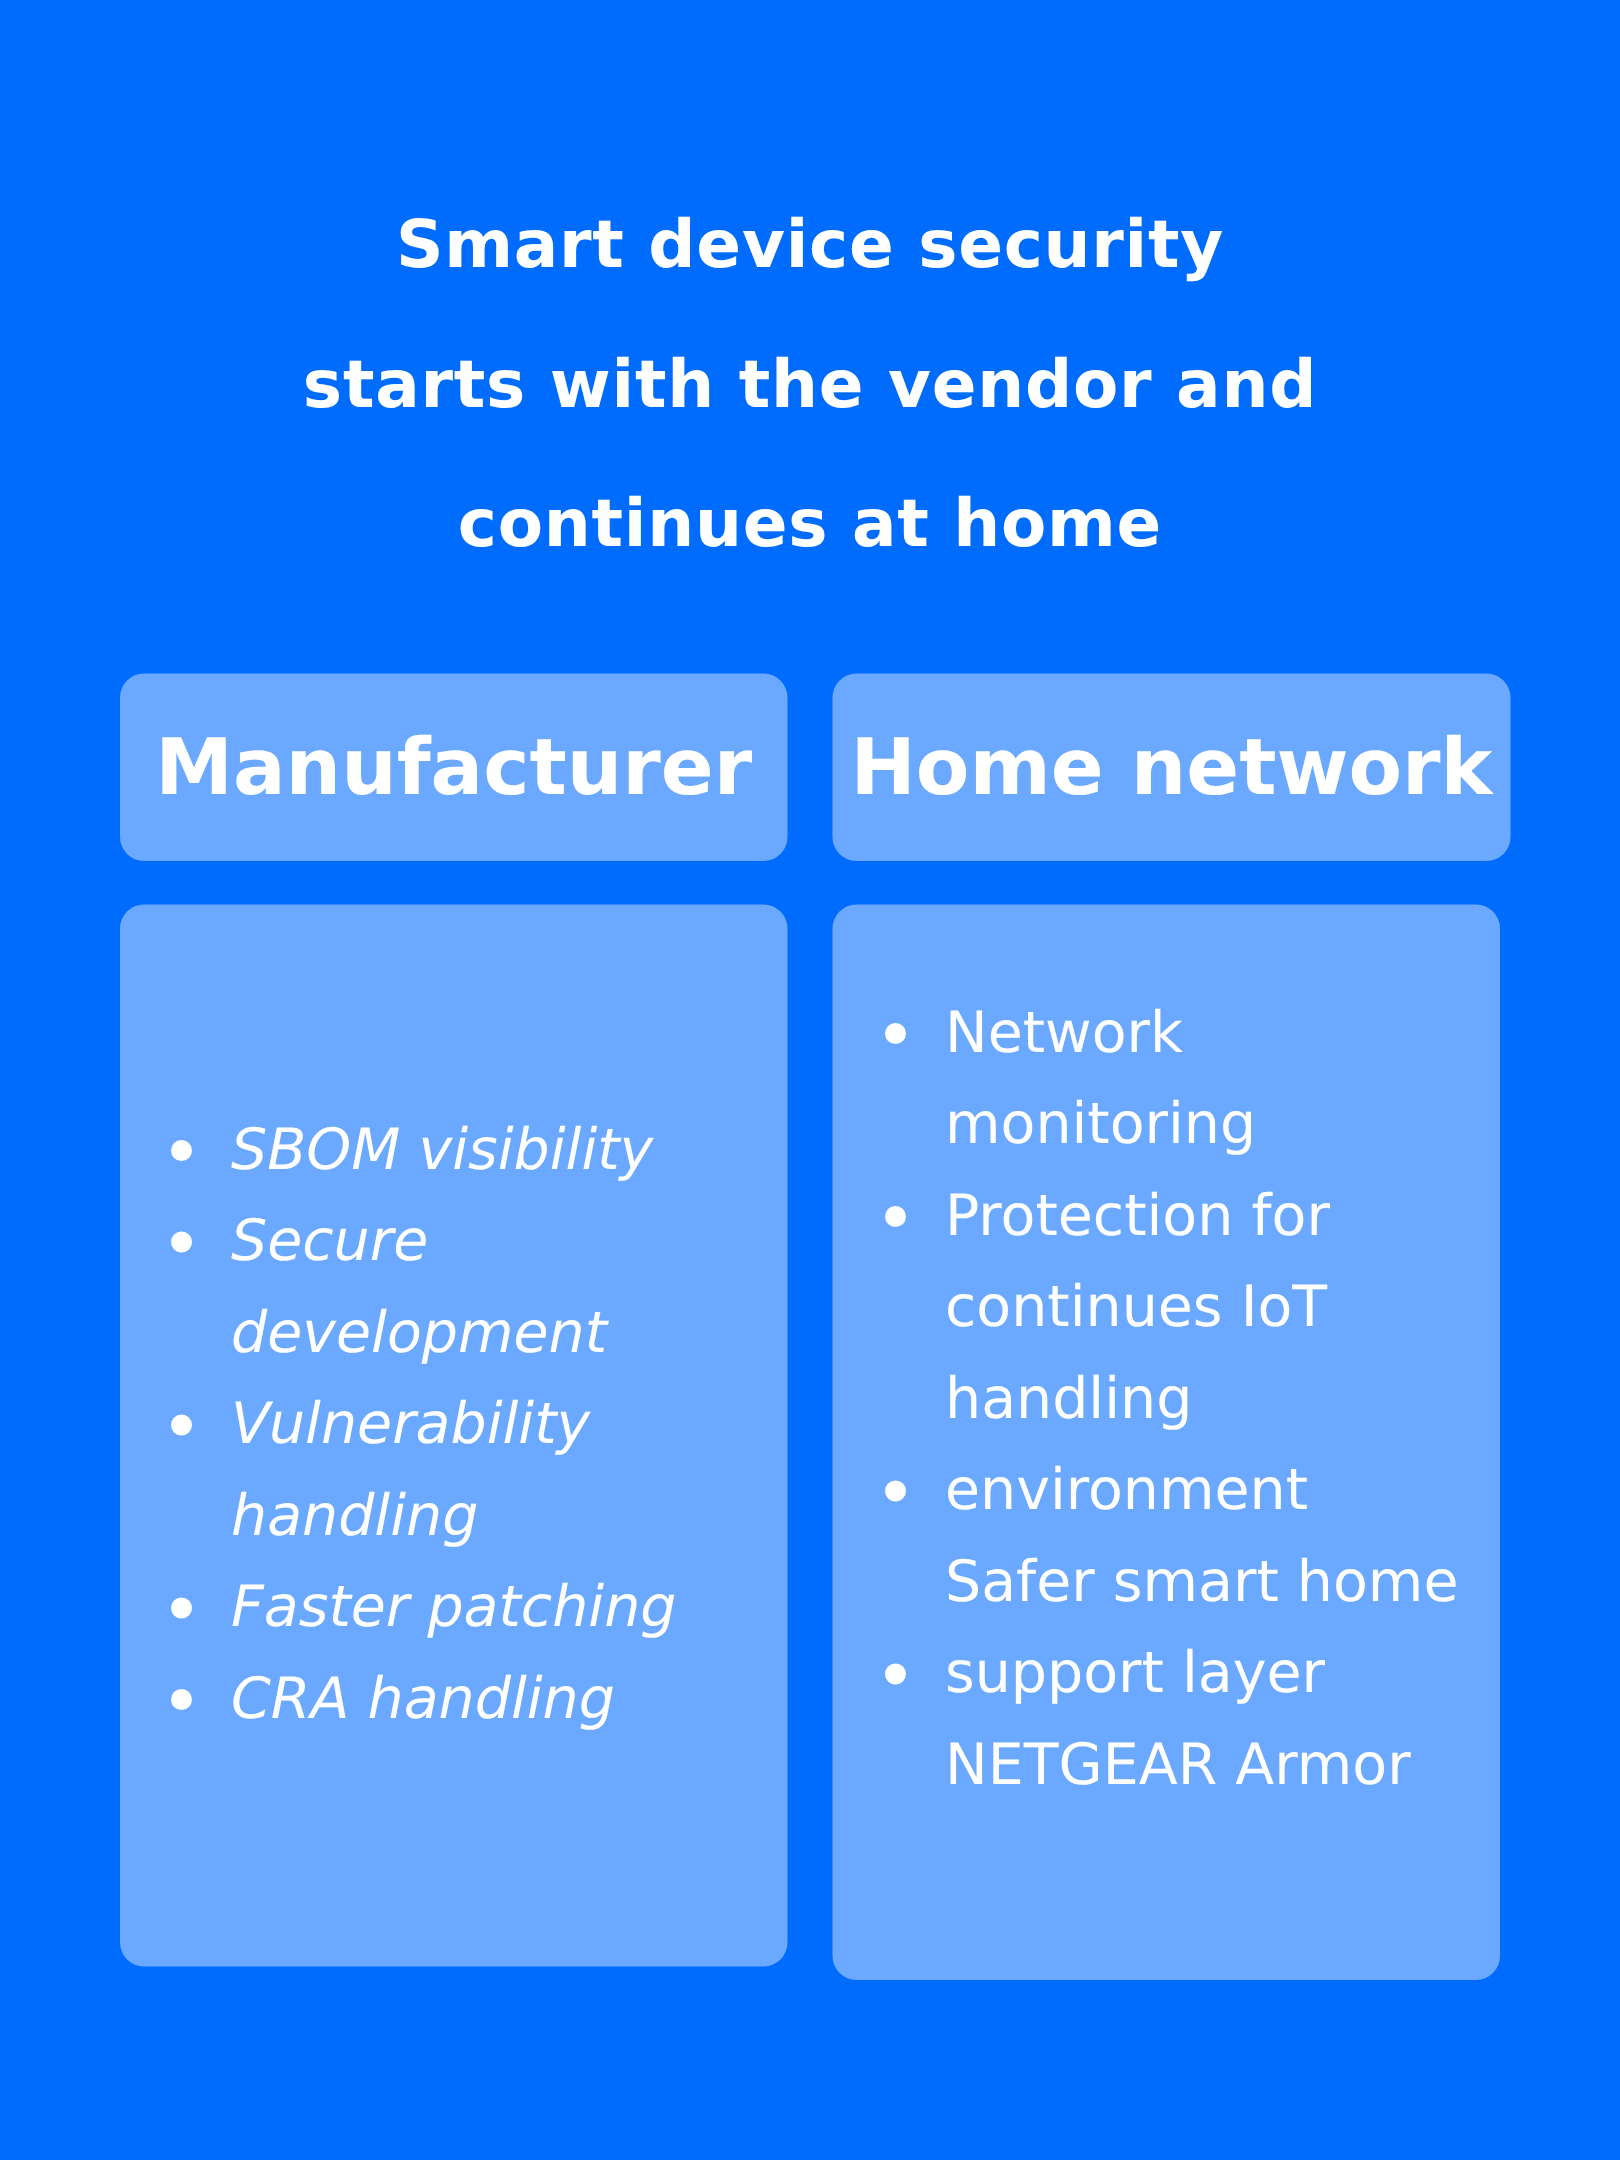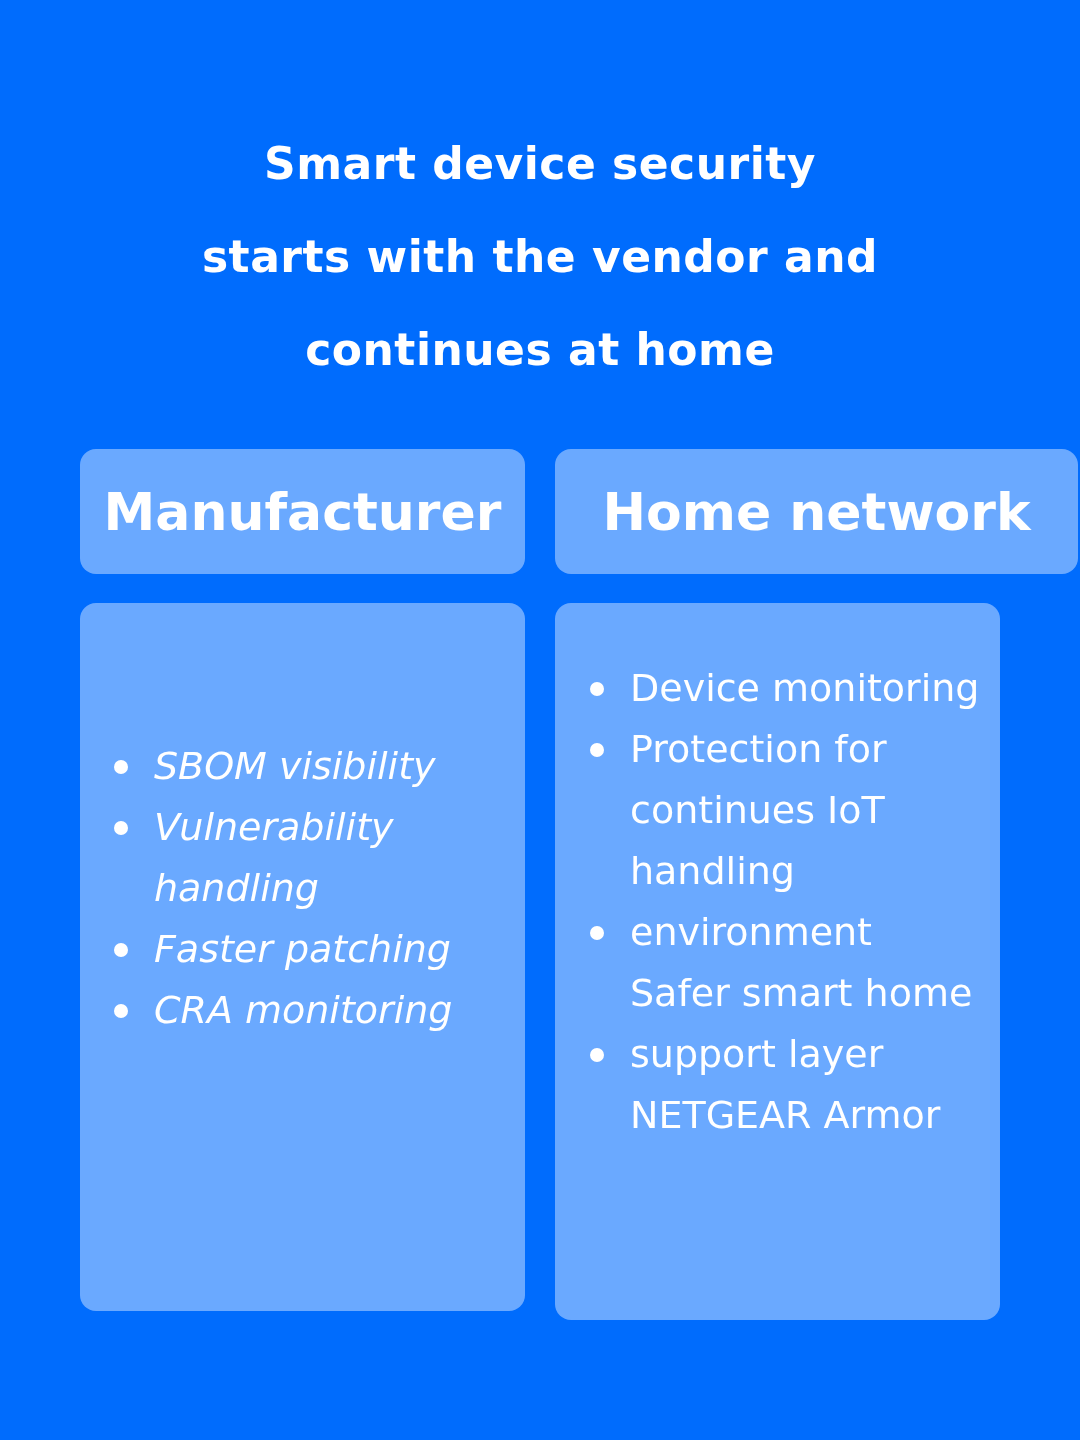--- a/index.html
+++ b/index.html
@@ -25,21 +25,21 @@
       background: #6aa9ff;
       border-radius: 16px;
     }
     .header {
       height: 125px; top: 449px;
       display: flex; align-items: center; justify-content: center;
       font-weight: bold; font-size: 52px;
       white-space: nowrap;
     }
     #hdr-left { left: 80px; width: 445px; }
-    #hdr-right { left: 555px; width: 523px; text-align: center; }
+    #hdr-right { left: 555px; width: 452px; text-align: center; }
     #body-left { left: 80px; top: 603px; width: 445px; height: 708px; }
     #body-right { left: 555px; top: 603px; width: 445px; height: 717px; }
     ul {
       list-style: none; margin: 0; padding: 0;
       position: absolute;
       font-size: 38px;
       line-height: 61px;
     }
     #list-left { left: 74px; top: 133px; width: 360px; font-style: italic; }
     #list-right { left: 75px; top: 55px; width: 370px; }
@@ -67,39 +67,44 @@
 </div>
 
 <div class="box" id="body-left">
   <ul id="list-left">
     <li>
         <span class="dot"></span>
         <div>SBOM visibility</div>
       </li>
     <li>
         <span class="dot"></span>
+        <div>Secure</div>
+        <div>development</div>
+      </li>
+    <li>
+        <span class="dot"></span>
         <div>Vulnerability</div>
         <div>handling</div>
       </li>
     <li>
         <span class="dot"></span>
         <div>Faster patching</div>
       </li>
     <li>
         <span class="dot"></span>
-        <div>CRA monitoring</div>
+        <div>CRA handling</div>
       </li>
   </ul>
 </div>
 
 <div class="box" id="body-right">
   <ul id="list-right">
     <li>
         <span class="dot"></span>
-        <div>Device monitoring</div>
+        <div>Network monitoring</div>
       </li>
     <li>
         <span class="dot"></span>
         <div>Protection for</div>
         <div>continues IoT</div>
         <div>handling</div>
       </li>
     <li>
         <span class="dot"></span>
         <div>environment</div>

